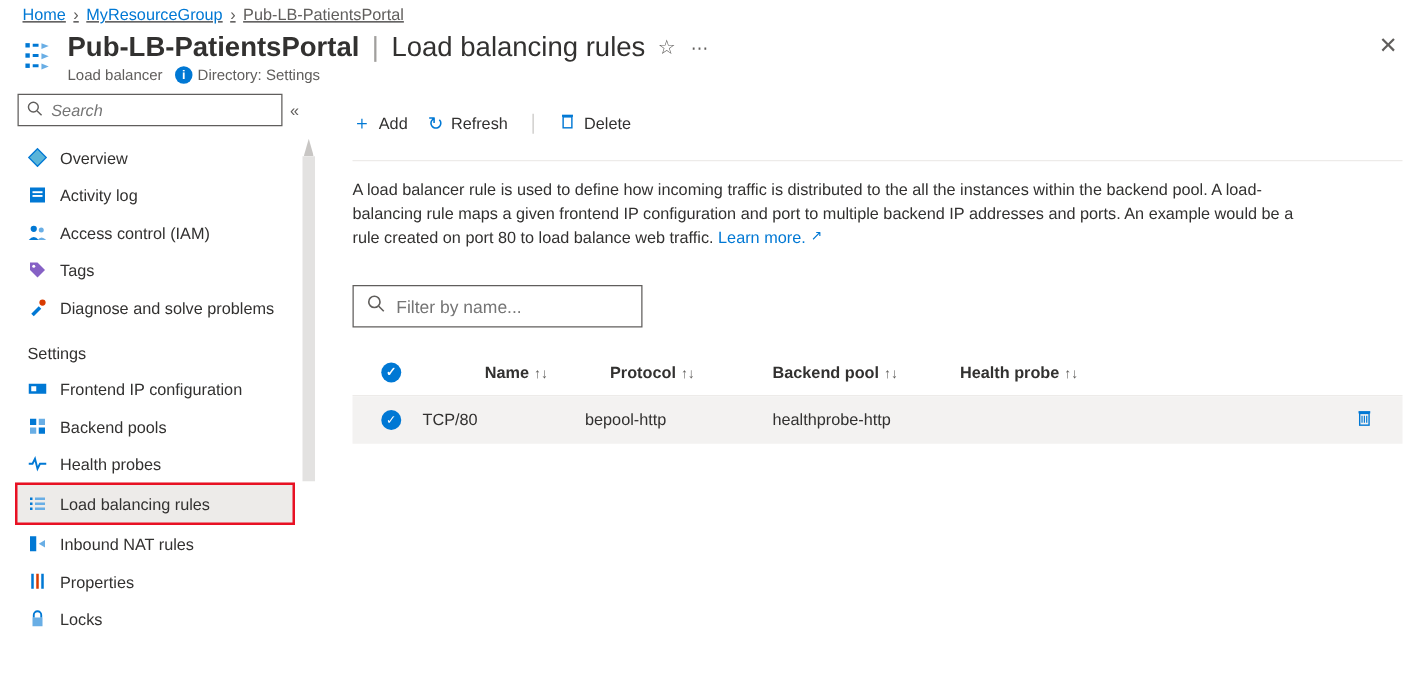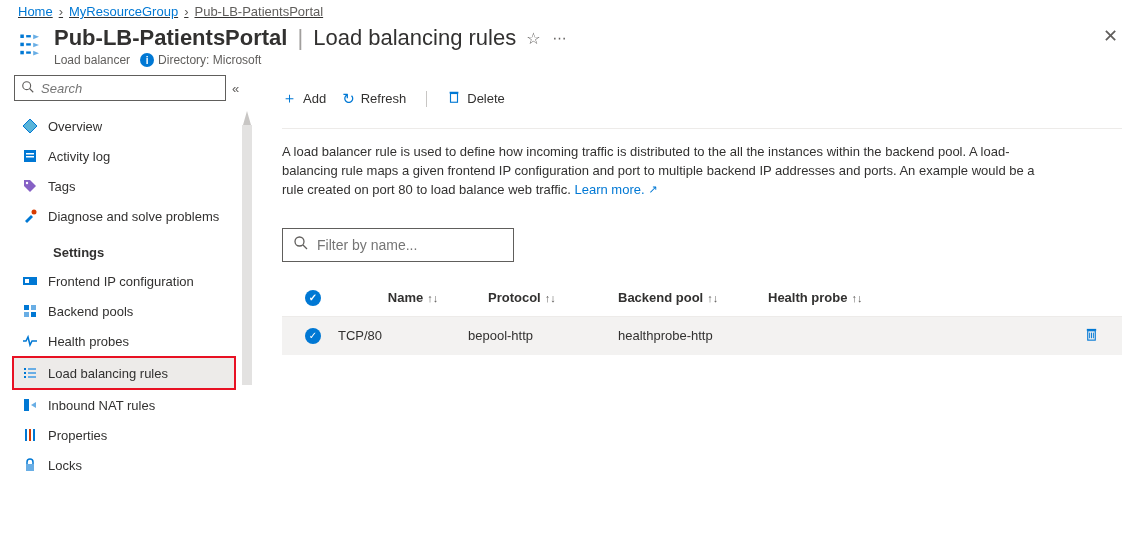--- a/index.html
+++ b/index.html
@@ -28,21 +28,21 @@
   .sidebar { width: 252px; flex: 0 0 252px; border-right: none; position: relative; padding: 0 16px 0 14px; }
   .search-row { display: flex; align-items: center; gap: 6px; padding-right: 6px; }
   .search-box { flex: 1; border: 1px solid #605e5c; height: 26px; display: flex; align-items: center; padding: 0 6px; gap: 6px; }
   .search-box input { border: none; outline: none; font-size: 13px; flex: 1; font-style: italic; color: #605e5c; }
   .collapse { color: #605e5c; font-size: 13px; cursor: pointer; }
 
   .nav { margin-top: 10px; }
   .nav-item { display: flex; align-items: center; gap: 10px; padding: 7px 8px; cursor: pointer; position: relative; }
   .nav-item.selected { background: #edebe9; }
   .nav-item .icon { width: 16px; height: 16px; flex: 0 0 16px; display: flex; align-items: center; justify-content: center; }
-  .nav-section { font-weight: 700; padding: 14px 8px 6px; margin-left: 31px; }
+  .nav-section { font-weight: 400; padding: 14px 8px 6px; }
   .highlight-red { border: 2px solid #e81123; margin-left: -2px; }
 
   .scroll-hint { position: absolute; right: 1px; top: 36px; width: 8px; height: 14px; background: #c8c6c4; clip-path: polygon(50% 0, 100% 100%, 0 100%); }
   .scroll-track { position: absolute; right: 0; top: 50px; width: 10px; height: 260px; background: #c8c6c4; opacity: .5; }
 
   .main { flex: 1; padding: 0 18px 0 30px; position: relative; }
   .toolbar { display: flex; align-items: center; gap: 16px; padding: 14px 0; }
   .tbtn { display: flex; align-items: center; gap: 6px; cursor: pointer; color: #323130; }
   .tbtn .ticon { color: #0078d4; font-size: 15px; }
   .tsep { width: 1px; height: 16px; background: #c8c6c4; margin: 0 4px; }
@@ -105,21 +105,21 @@
       <span class="title">Pub-LB-PatientsPortal</span>
       <span class="title-pipe">|</span>
       <span class="title-sub">Load balancing rules</span>
       <span class="star">☆</span>
       <span class="more">⋯</span>
     </div>
     <div class="subline">
       <span>Load balancer</span>
       <span style="display:inline-flex;align-items:center;gap:4px;">
         <span class="info-icon">i</span>
-        <span>Directory: Microsoft</span>
+        <span>Directory: Settings</span>
       </span>
     </div>
   </div>
   <span class="close">✕</span>
 </div>
 
 <div class="body">
   <div class="sidebar">
     <div class="search-row">
       <div class="search-box">
@@ -147,20 +147,31 @@
       </div>
       <div class="nav-item">
         <span class="icon">
             <svg width="16" height="16" viewBox="0 0 16 16">
               <rect x="2" y="2" width="12" height="12" fill="#0078d4"></rect>
               <rect x="4" y="5" width="8" height="1.5" fill="#fff"></rect>
               <rect x="4" y="8" width="8" height="1.5" fill="#fff"></rect>
             </svg>
           </span>
         <span>Activity log</span>
+      </div>
+      <div class="nav-item">
+        <span class="icon">
+            <svg width="16" height="16" viewBox="0 0 16 16">
+              <circle cx="5" cy="5" r="2.5" fill="#0078d4"></circle>
+              <circle cx="11" cy="6" r="2" fill="#69aee5"></circle>
+              <path d="M1 14 q4-5 8 0" fill="#0078d4"></path>
+              <path d="M8 14 q3-4 7 0" fill="#69aee5"></path>
+            </svg>
+          </span>
+        <span>Access control (IAM)</span>
       </div>
       <div class="nav-item">
         <span class="icon">
             <svg width="16" height="16" viewBox="0 0 16 16">
               <path d="M2 2 h6 l6 6 -6 6 -6-6 z" fill="#8661c5"></path>
               <circle cx="5" cy="5" r="1.2" fill="#fff"></circle>
             </svg>
           </span>
         <span>Tags</span>
       </div>

